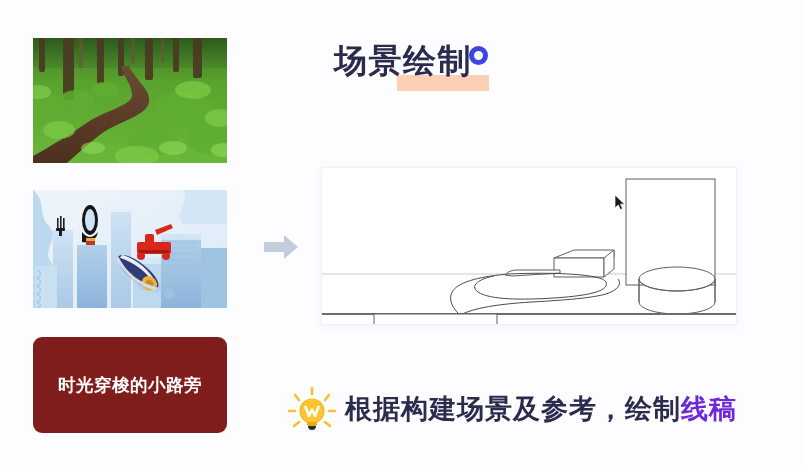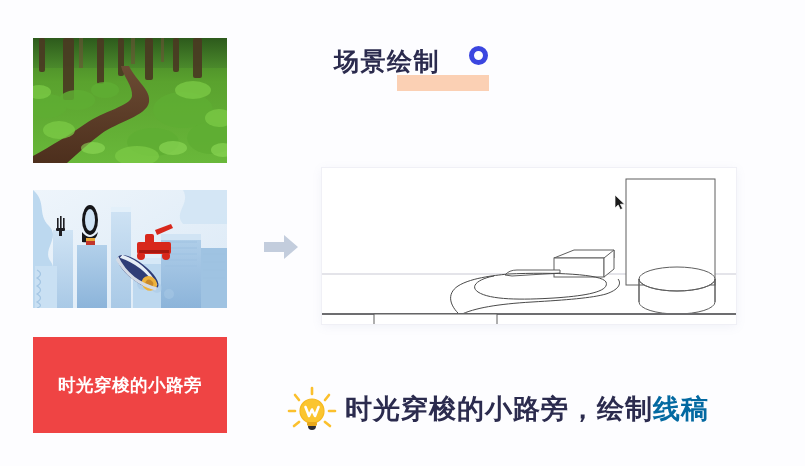--- a/index.html
+++ b/index.html
@@ -28,26 +28,27 @@
 
   .photo svg { display: block; width: 100%; height: 100%; }
 
   
   #green-box {
     position: absolute;
     left: 33px;
     top: 337px;
     width: 194px;
     height: 96px;
-    background: #ef4444;
+    background: #7f1d1d;
     display: flex;
     flex-direction: column;
     align-items: center;
     justify-content: center;
     gap: 1px;
+    border-radius: 9px;
   }
   #green-box .gline {
     color: #ffffff;
     font-size: 17.5px;
     font-weight: 700;
     line-height: 1.42;
     letter-spacing: .5px;
     white-space: nowrap;
   }
 
@@ -70,21 +71,21 @@
   #title-underline {
     position: absolute;
     left: 63px;
     top: 34px;
     width: 92px;
     height: 16px;
     background: #fbd0b4;
   }
   #title-text {
     position: relative;
-    font-size: 25px;
+    font-size: 33px;
     font-weight: 700;
     color: #2b2b4e;
     letter-spacing: 1.5px;
     line-height: 40px;
     white-space: nowrap;
   }
   #title-dot {
     position: absolute;
     left: 135px;
     top: 5px;
@@ -119,21 +120,21 @@
     position: absolute;
     left: 345px;
     top: 389px;
     font-size: 27px;
     font-weight: 700;
     color: #2b2b4e;
     letter-spacing: 1px;
     line-height: 40px;
     white-space: nowrap;
   }
-  #bottom-caption .hl { color: #0369a1; }
+  #bottom-caption .hl { color: #6d28d9; }
 </style>
 </head>
 <body>
 
 <div class="photo" id="photo-forest">
   <svg viewBox="0 0 194 125" preserveAspectRatio="none">
     <defs>
       <linearGradient id="gFoliage" x1="0" y1="0" x2="0" y2="1">
         <stop offset="0%" stop-color="#3f7a25"></stop>
         <stop offset="35%" stop-color="#5aa22e"></stop>
@@ -343,14 +344,14 @@
     </g>
     <circle cx="26" cy="25" r="12" fill="#fbc52f"></circle>
     <circle cx="26" cy="25" r="12" fill="none" stroke="#f6b91f" stroke-width="1.2"></circle>
     <rect x="21" y="36" width="10" height="4" rx="1.4" fill="#e8a81c"></rect>
     <path d="M22 40 h8 a4 4 0 0 1 -8 0 Z" fill="#2c2c33"></path>
     <path d="M19.5 21 L23 30 L26 23.5 L29 30 L32.5 21" fill="none" stroke="#ffffff" stroke-width="2.6" stroke-linecap="round" stroke-linejoin="round"></path>
   </svg>
 </div>
 
 <div id="bottom-caption">
-  <span>时光穿梭的小路旁，</span><span>绘制</span><span class="hl">线稿</span>
+  <span>根据构建场景及参考，</span><span>绘制</span><span class="hl">线稿</span>
 </div>
 
 </body></html>

